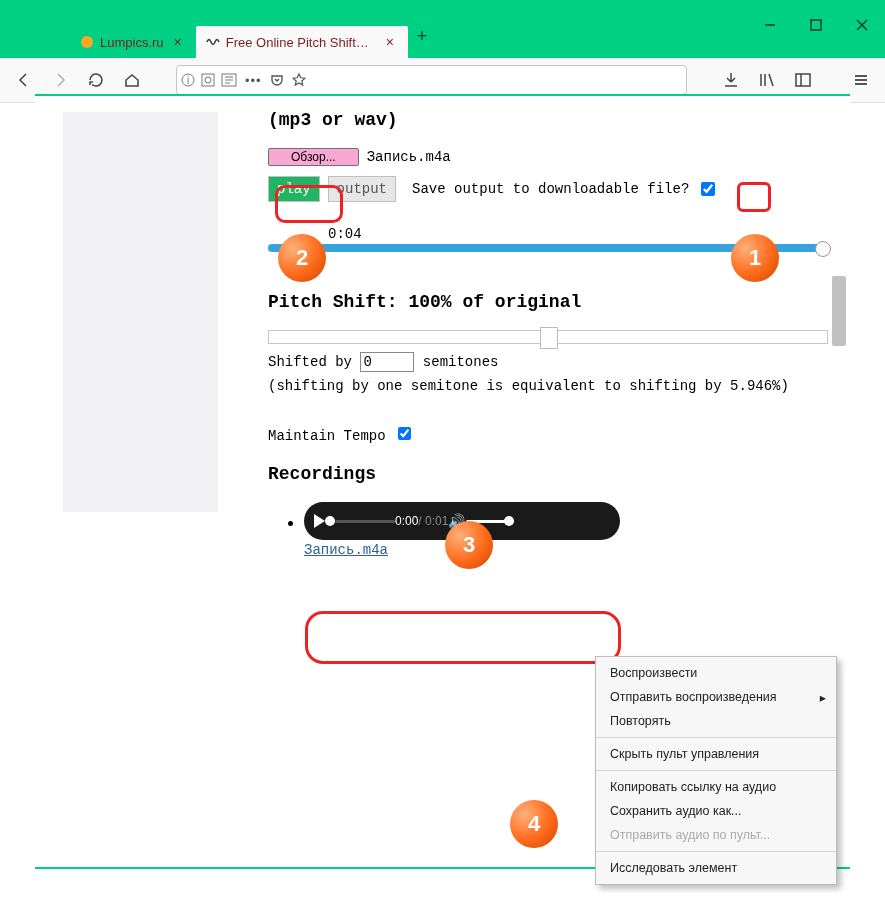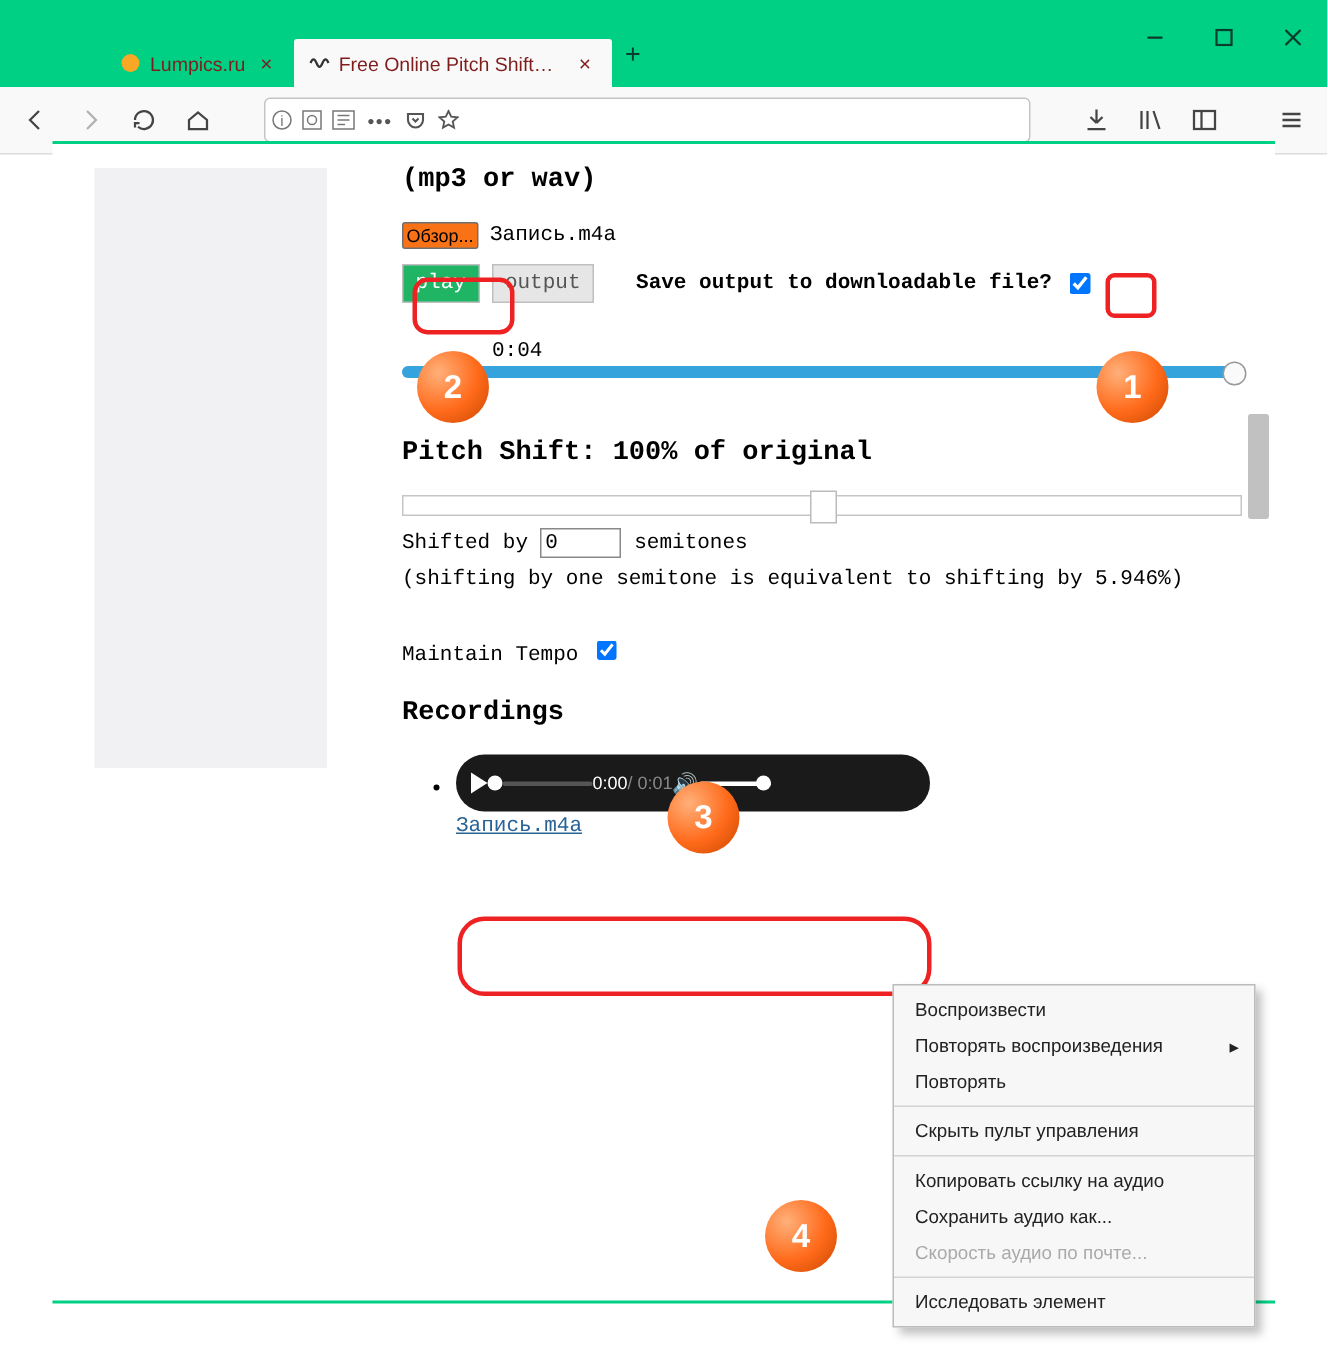--- a/index.html
+++ b/index.html
@@ -86,26 +86,26 @@
     background:#f1f1f3;
   }
   .page {
     margin-left:50px; margin-top:0;
     padding-top: 8px;
     width:560px;
     color:#000;
   }
   .h { font-family:"Courier New",monospace; font-weight:bold; font-size:18px; margin:6px 0 18px 0; }
   .browse-row { display:flex; align-items:center; gap:8px; font-family:"Courier New",monospace; font-size:14px; }
-  .browse-btn { font-family:Arial; font-size:12px; padding:1px 2px; border:1px solid #707070; background:#f97316; cursor:pointer; border-radius:2px;}
+  .browse-btn { font-family:Arial; font-size:12px; padding:1px 22px; border:1px solid #707070; background:#f9a8d4; cursor:pointer; border-radius:2px;}
   .play-row { display:flex; align-items:center; gap:8px; margin-top:10px; }
   .btn { font-family:"Courier New",monospace; font-size:14px; padding:4px 8px; border:1px solid #bfbfbf;}
   .btn.play { background:#1fb565; color:#fff; }
   .btn.pause { background:#e6e6e6; color:#555; }
-  .save-label { font-family:"Courier New",monospace; font-size:14px; margin-left:20px;font-weight:bold;}
+  .save-label { font-family:"Courier New",monospace; font-size:14px; margin-left:8px;}
   .save-check { width:14px; height:14px; }
 
   .time { font-family:"Courier New",monospace; font-size:14px; margin-top:24px; display:block;}
   .progress { height:8px; background:#e8e8e8; margin-top:2px; border-radius:4px; position:relative;}
   .progress .fill { position:absolute; left:0; top:0; bottom:0; width:99.5%; background:#37a3dc; border-radius:4px;}
   .progress .thumb { position:absolute; right:-3px; top:-3px; width:14px; height:14px; background:#fafafa; border:1px solid #999; border-radius:50%;}
 
   .pitch-slider { height:12px; background:#fff; border:1px solid #c5c5c5; margin:8px 0; position:relative;}
   .pitch-slider .handle { position:absolute; top:-4px; left:calc(50% - 8px); width:16px; height:20px; background:#fff; border:1px solid #bbb;}
 
@@ -345,30 +345,30 @@
   </div>
 
   <div class="scrollbar">
     <div class="thumb"></div>
   </div>
 </div>
 
 <div class="context">
   <div class="item">Воспроизвести</div>
   <div class="item">
-    <span>Повторять воспроизведения</span>
+    <span>Отправить воспроизведения</span>
     <span class="arrow">▸</span>
   </div>
   <div class="item">Повторять</div>
   <hr>
   <div class="item">Скрыть пульт управления</div>
   <hr>
   <div class="item">Копировать ссылку на аудио</div>
   <div class="item">Сохранить аудио как...</div>
-  <div class="item disabled">Скорость аудио по почте...</div>
+  <div class="item disabled">Отправить аудио по пульт...</div>
   <hr>
   <div class="item">Исследовать элемент</div>
 </div>
 
 <div class="hl" style="left:275px; top:185px; width:62px; height:32px;"></div>
 <div class="hl" style="left:737px; top:182px; width:28px; height:24px;border-radius:6px"></div>
 <div class="hl" style="left:305px; top:611px; width:310px; height:47px;border-radius:18px"></div>
 <div class="hl" style="left:603px; top:807px; width:222px; height:22px;border-radius:10px"></div>
 
 <div class="ball" style="left:731px; top:234px;">1</div>

